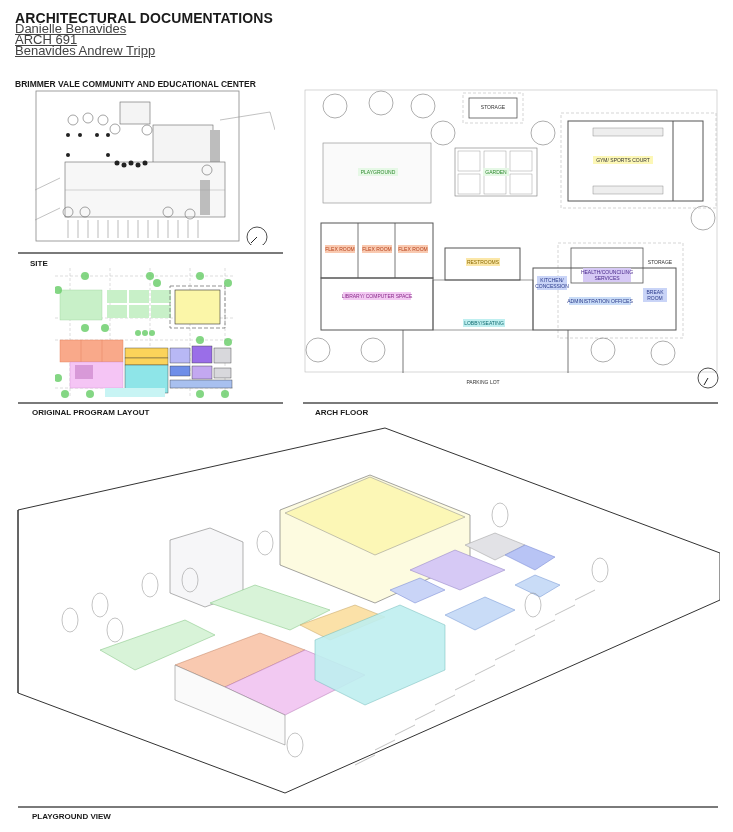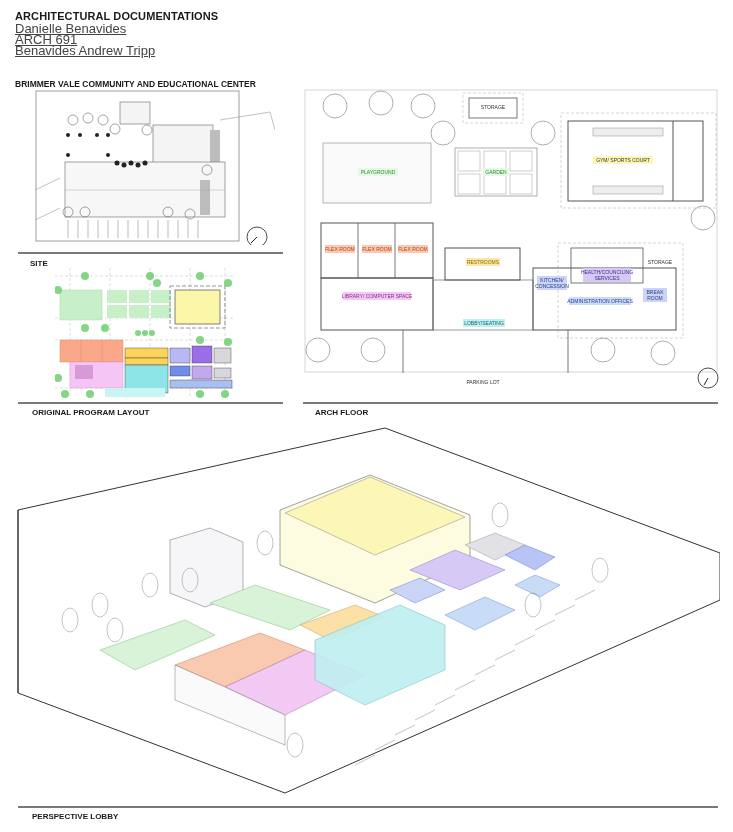--- a/index.html
+++ b/index.html
@@ -1,19 +1,19 @@
 <!DOCTYPE html>
 <html><head>
 <meta charset="utf-8">
 <style>
   * { box-sizing: border-box; margin: 0; padding: 0; }
   html, body { width: 733px; height: 832px; background: #ffffff; overflow: hidden; }
   body { position: relative; font-family: "Liberation Sans", sans-serif; color: #1a1a1a; }
   .abs { position: absolute; }
-  .hdr-title { left: 15px; top: 10px; font-size: 11px; font-weight: bold; letter-spacing: 0.1px; }
+  .hdr-title { left: 15px; top: 10px; font-size: 14px; font-weight: bold; letter-spacing: 0.1px; }
   .hdr-line { left: 15px; font-size: 13px; color: #444; text-decoration: underline; }
   .proj-title { left: 15px; top: 59px; font-size: 8.5px; font-weight: bold; margin-top: 20px; }
   .section-rule { height: 1.5px; background: #7a7a7a; }
   .section-label { font-size: 8px; font-weight: bold; padding-left: 12px; }
   svg text { font-family: "Liberation Sans", sans-serif; }
   .room-label { font-size: 5px; }
 </style>
 </head>
 <body>
 
@@ -290,13 +290,13 @@
       <ellipse cx="175" cy="155" rx="8" ry="12"></ellipse>
         <ellipse cx="250" cy="118" rx="8" ry="12"></ellipse>
         <ellipse cx="485" cy="90" rx="8" ry="12"></ellipse>
         <ellipse cx="518" cy="180" rx="8" ry="12"></ellipse>
         <ellipse cx="585" cy="145" rx="8" ry="12"></ellipse>
         <ellipse cx="280" cy="320" rx="8" ry="12"></ellipse>
     </g>
   </svg>
 </div>
 <div class="abs section-rule" style="left:18px;top:806px;width:700px;"></div>
-<div class="abs section-label" style="left:20px;top:812px;">PERSPECTIVE LOBBY</div>
+<div class="abs section-label" style="left:20px;top:812px;">PLAYGROUND VIEW</div>
 
 </body></html>

